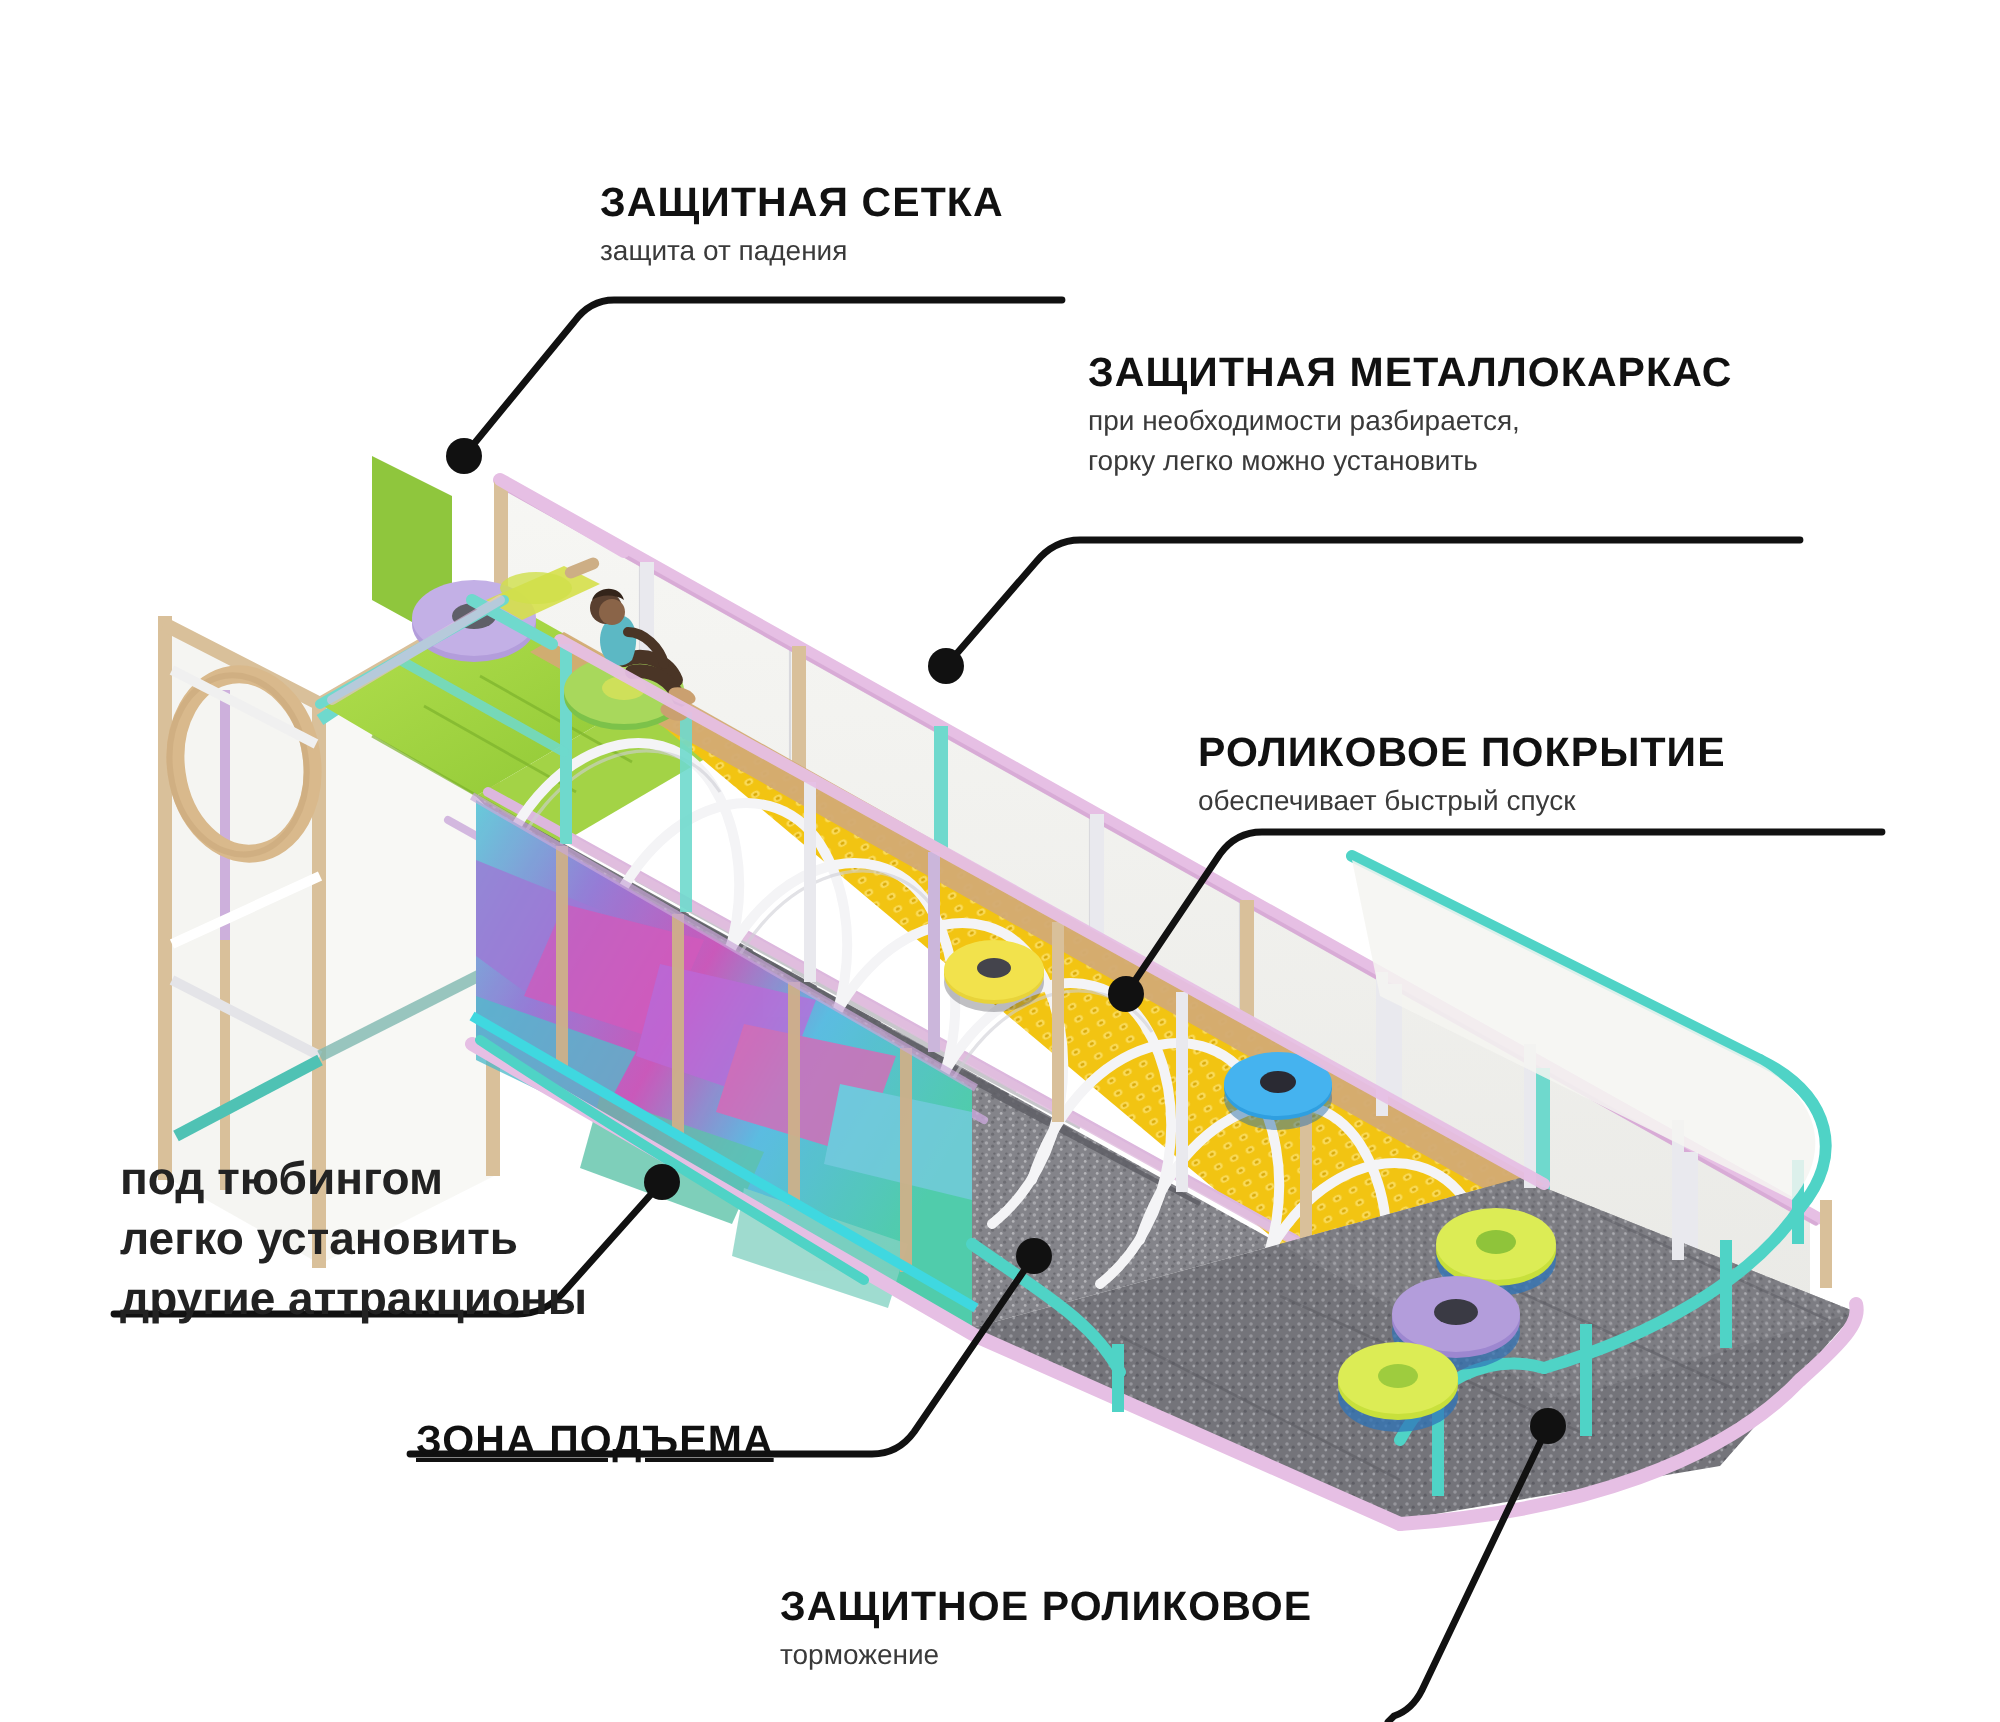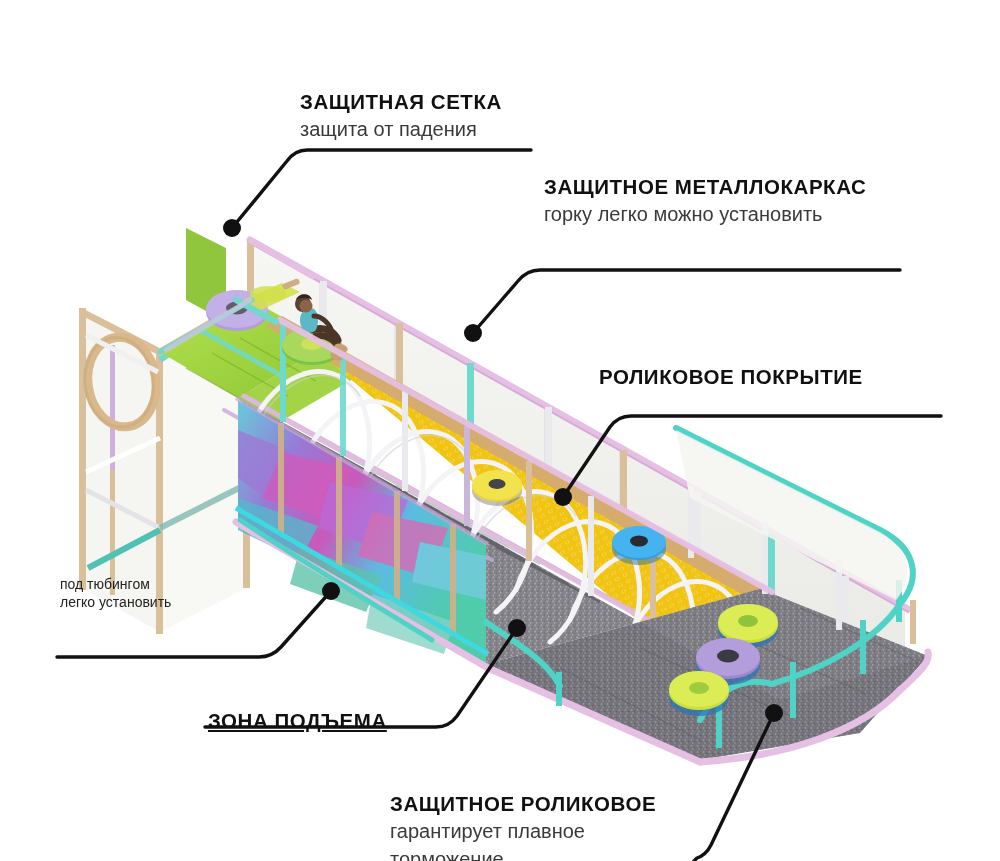--- a/index.html
+++ b/index.html
@@ -46,30 +46,31 @@
     font-weight: bold;
     font-size: 20.5px;
     letter-spacing: 0.55px;
     line-height: 1.18;
     color: #111111;
     white-space: nowrap;
     margin: 0;
   }
   .callout .c-sub {
     font-weight: normal;
-    font-size: 20px;
+    font-size: 14px;
     line-height: 1.30;
     color: #3a3a3a;
     margin: 2px 0 0 0;
     white-space: nowrap;
   }
   .callout.plain .c-sub {
-    font-size: 14px;
+    font-size: 23px;
     color: #222222;
     margin: 0;
+    font-weight: bold;
   }
 
   #callout-net       { left: 300px; top: 90px; }
   #callout-frame     { left: 544px; top: 175px; }
   #callout-roller    { left: 599px; top: 365px; }
   #callout-under     { left: 60px;  top: 575px; }
   #callout-climb     { left: 208px; top: 709px; text-decoration: underline; }
   #callout-surface   { left: 390px; top: 792px; }
 
   .leaders { position: absolute; left:0; top:0; width:1000px; height:861px; pointer-events:none; }
@@ -437,37 +438,39 @@
   </svg>
 
   <div class="callouts">
 
     <div class="callout" id="callout-net">
       <p class="c-title">ЗАЩИТНАЯ СЕТКА</p>
       <p class="c-sub">защита от падения</p>
     </div>
 
     <div class="callout" id="callout-frame">
-      <p class="c-title">ЗАЩИТНОЕ МЕТАЛЛОКАРКАС</p>
+      <p class="c-title">ЗАЩИТНАЯ МЕТАЛЛОКАРКАС</p>
+      <p class="c-sub">при необходимости разбирается,</p>
       <p class="c-sub">горку легко можно установить</p>
     </div>
 
     <div class="callout" id="callout-roller">
       <p class="c-title">РОЛИКОВОЕ ПОКРЫТИЕ</p>
+      <p class="c-sub">обеспечивает быстрый спуск</p>
     </div>
 
     <div class="callout plain" id="callout-under">
       <p class="c-sub">под тюбингом</p>
       <p class="c-sub">легко установить</p>
+      <p class="c-sub">другие аттракционы</p>
     </div>
 
     <div class="callout" id="callout-climb">
       <p class="c-title">ЗОНА ПОДЪЕМА</p>
     </div>
 
     <div class="callout" id="callout-surface">
       <p class="c-title">ЗАЩИТНОЕ РОЛИКОВОЕ</p>
-      <p class="c-sub">гарантирует плавное</p>
       <p class="c-sub">торможение</p>
     </div>
 
   </div>
 </div>
 
 </body></html>

